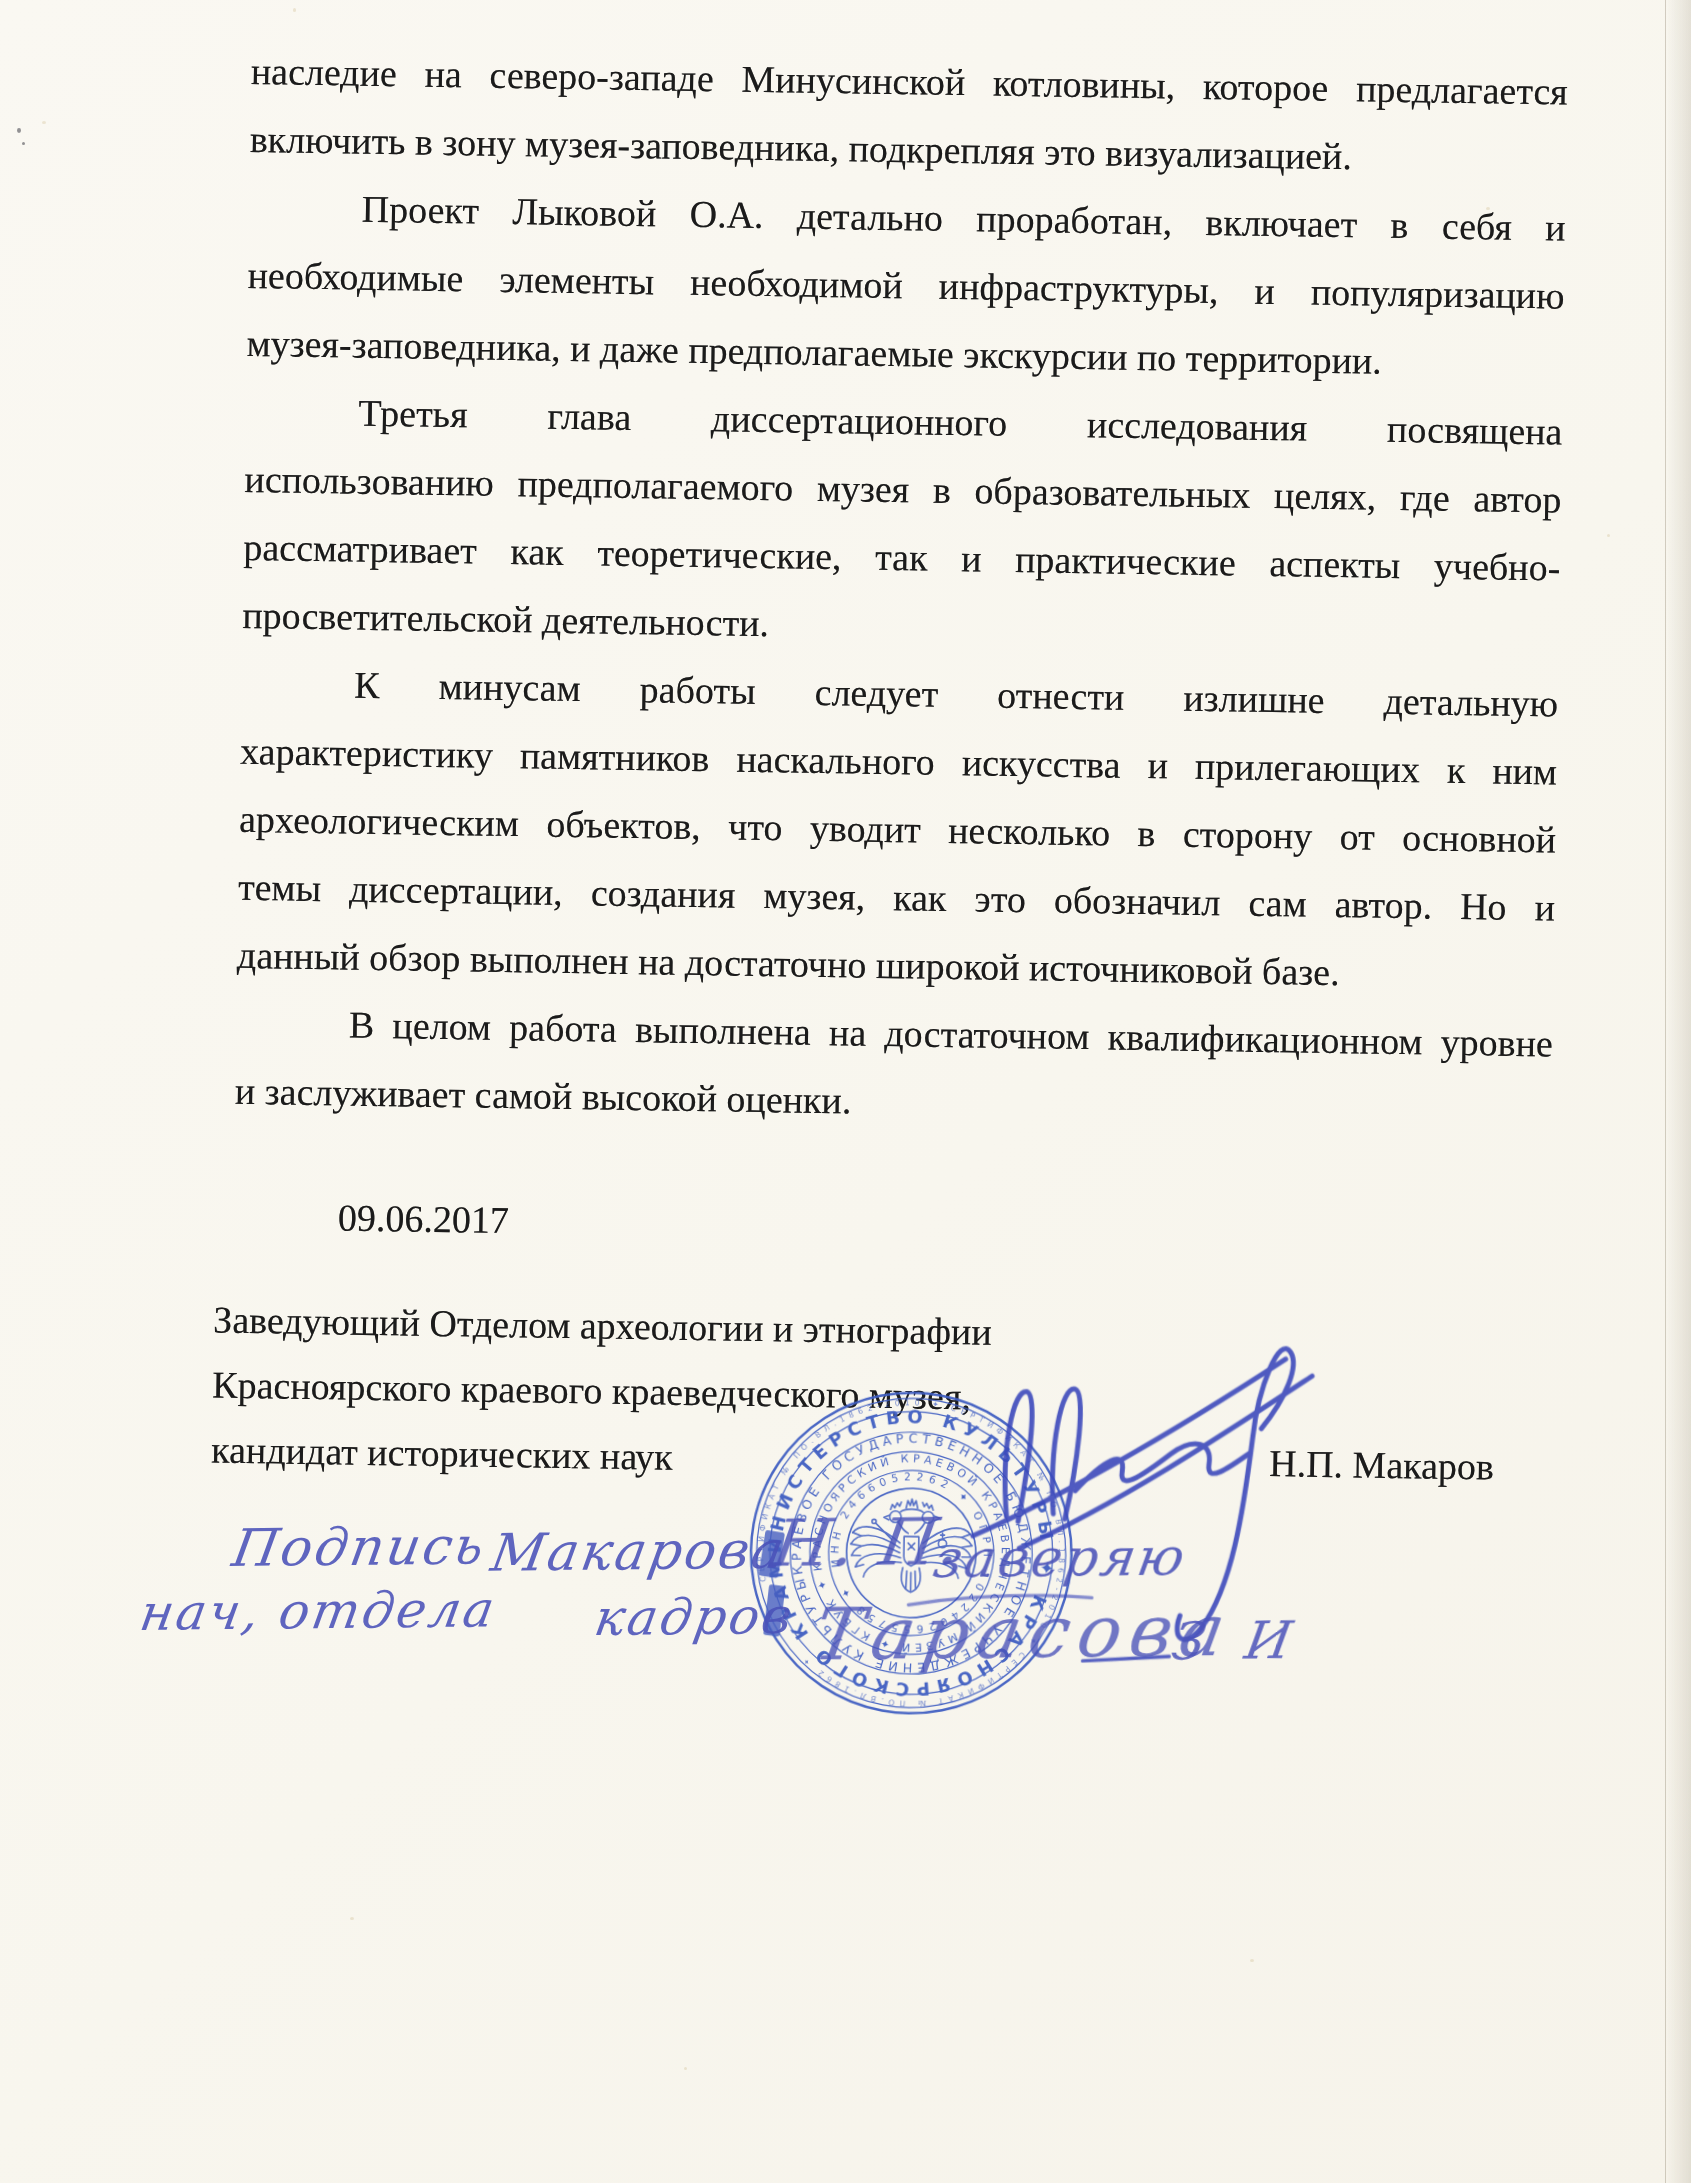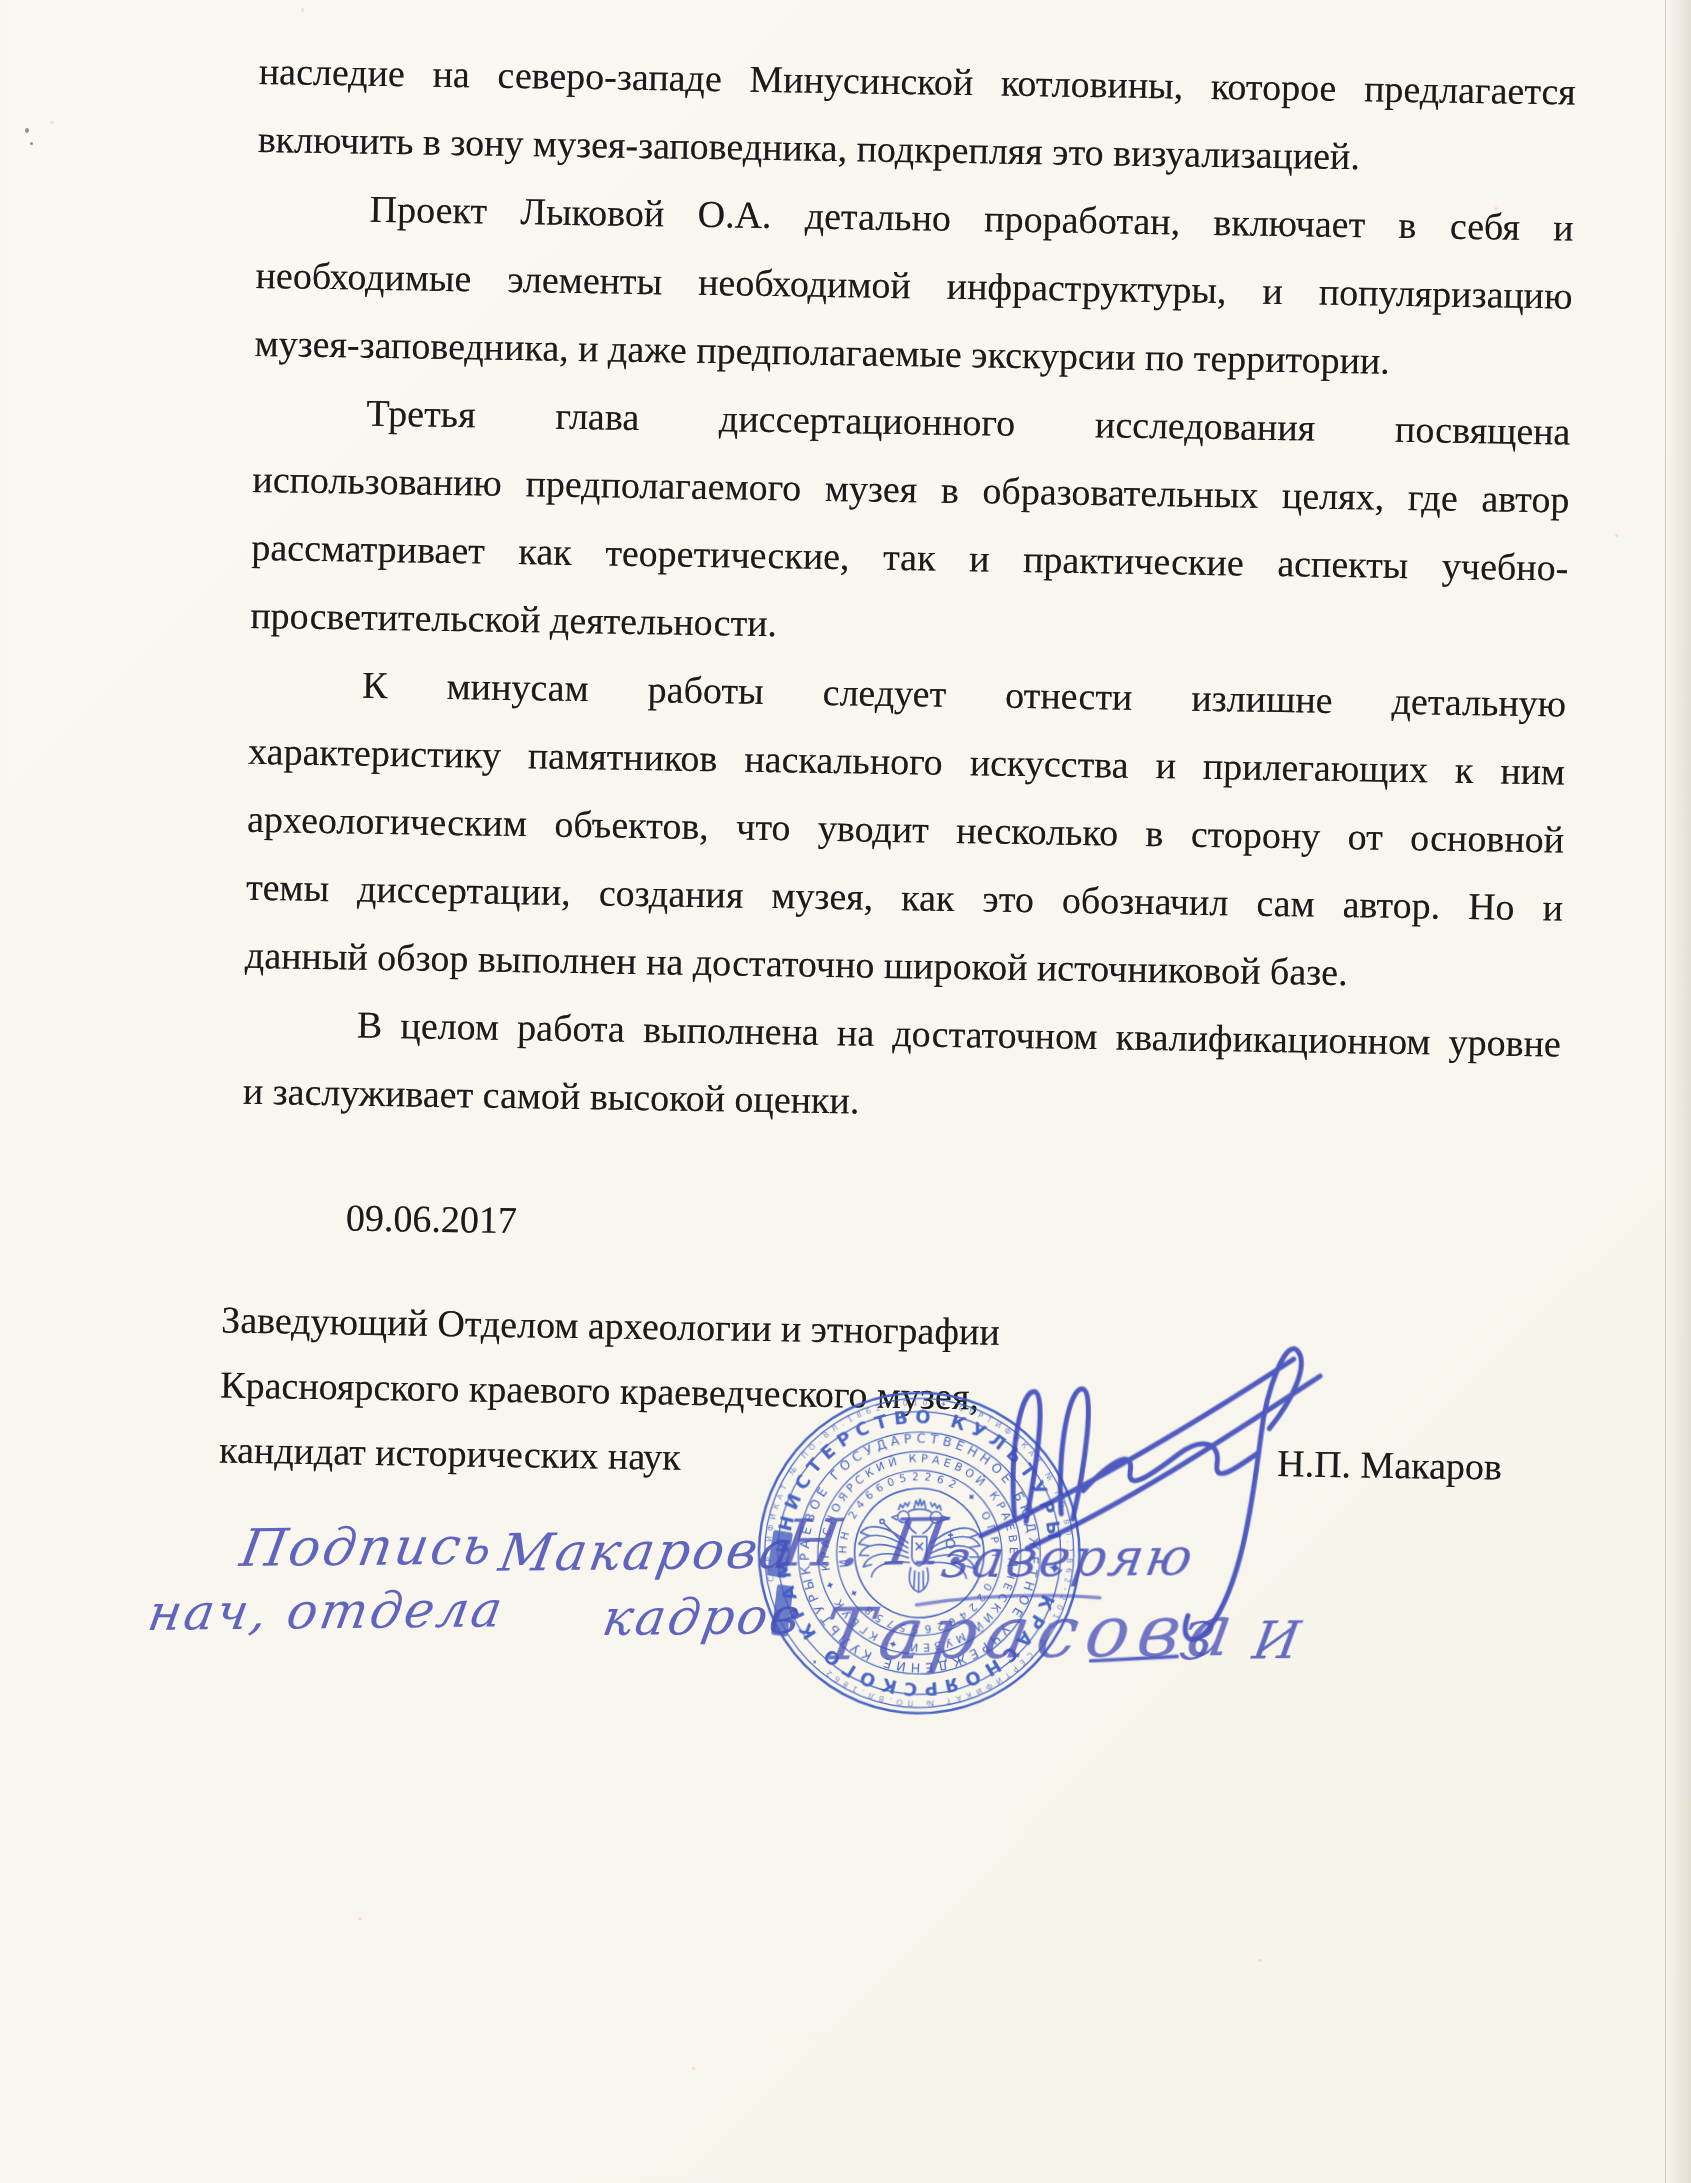--- a/index.html
+++ b/index.html
@@ -3,21 +3,21 @@
 <meta charset="utf-8">
 <style>
   html,body{margin:0;padding:0;}
   body{
     width:1691px;height:2183px;
     background:#f9f7f0;
     overflow:hidden;
     font-family:"Liberation Serif", serif;
     position:relative;
   }
-  .page{position:absolute;inset:0;background:linear-gradient(135deg,#faf8f2 0%,#f8f6ee 55%,#f6f3ea 100%);margin-left:8px;}
+  .page{position:absolute;inset:0;background:linear-gradient(135deg,#faf8f2 0%,#f8f6ee 55%,#f6f3ea 100%);}
   .edge-shade{
     position:absolute;top:0;right:0;width:25px;height:100%;
     background:linear-gradient(to right,rgba(0,0,0,0),rgba(120,108,85,.16));
     border-left:0.8px solid rgba(150,140,118,.25);
   }
   .speck{position:absolute;border-radius:50%;background:rgba(180,150,80,.20);}
   .inkdot{position:absolute;border-radius:50%;background:rgba(60,60,70,.55);}
 
   .rot{position:absolute;inset:0;transform:rotate(0.9deg);transform-origin:0 0;}
 

